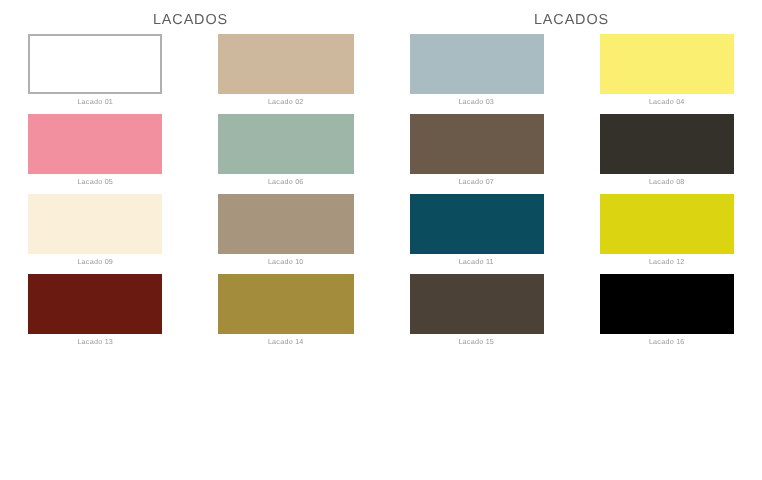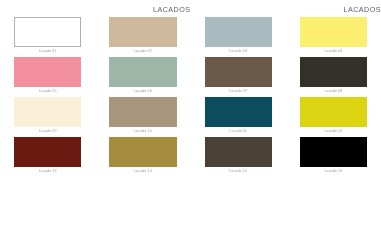--- a/index.html
+++ b/index.html
@@ -26,21 +26,21 @@
   .header-row {
     position: absolute;
     top: 4px;
     left: 0;
     width: 381px;
     height: 12px;
     display: flex;
   }
   .header-half {
     flex: 1 1 50%;
-    text-align: right;
+    text-align: center;
     font-size: 7.2px;
     letter-spacing: 0.45px;
     color: #5e5e5e;
     line-height: 12px;
     white-space: nowrap;
   }
 
   
   .grid {
     position: absolute;

